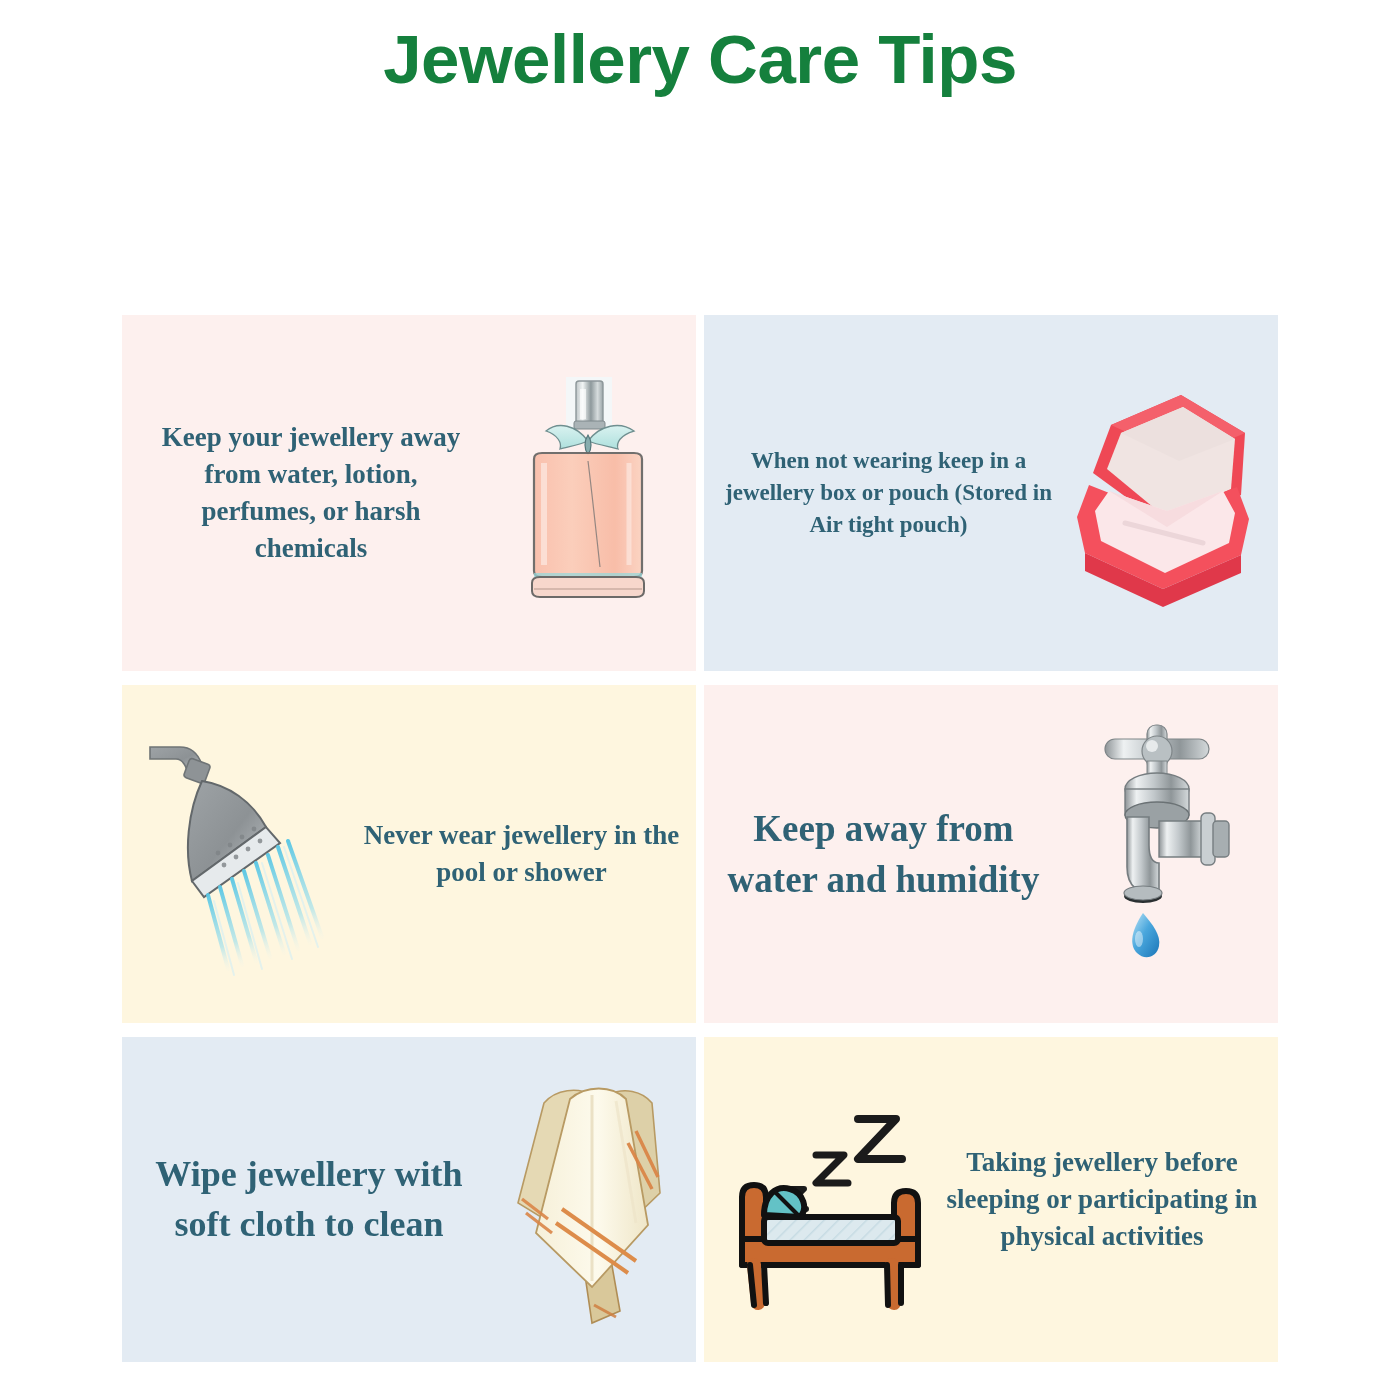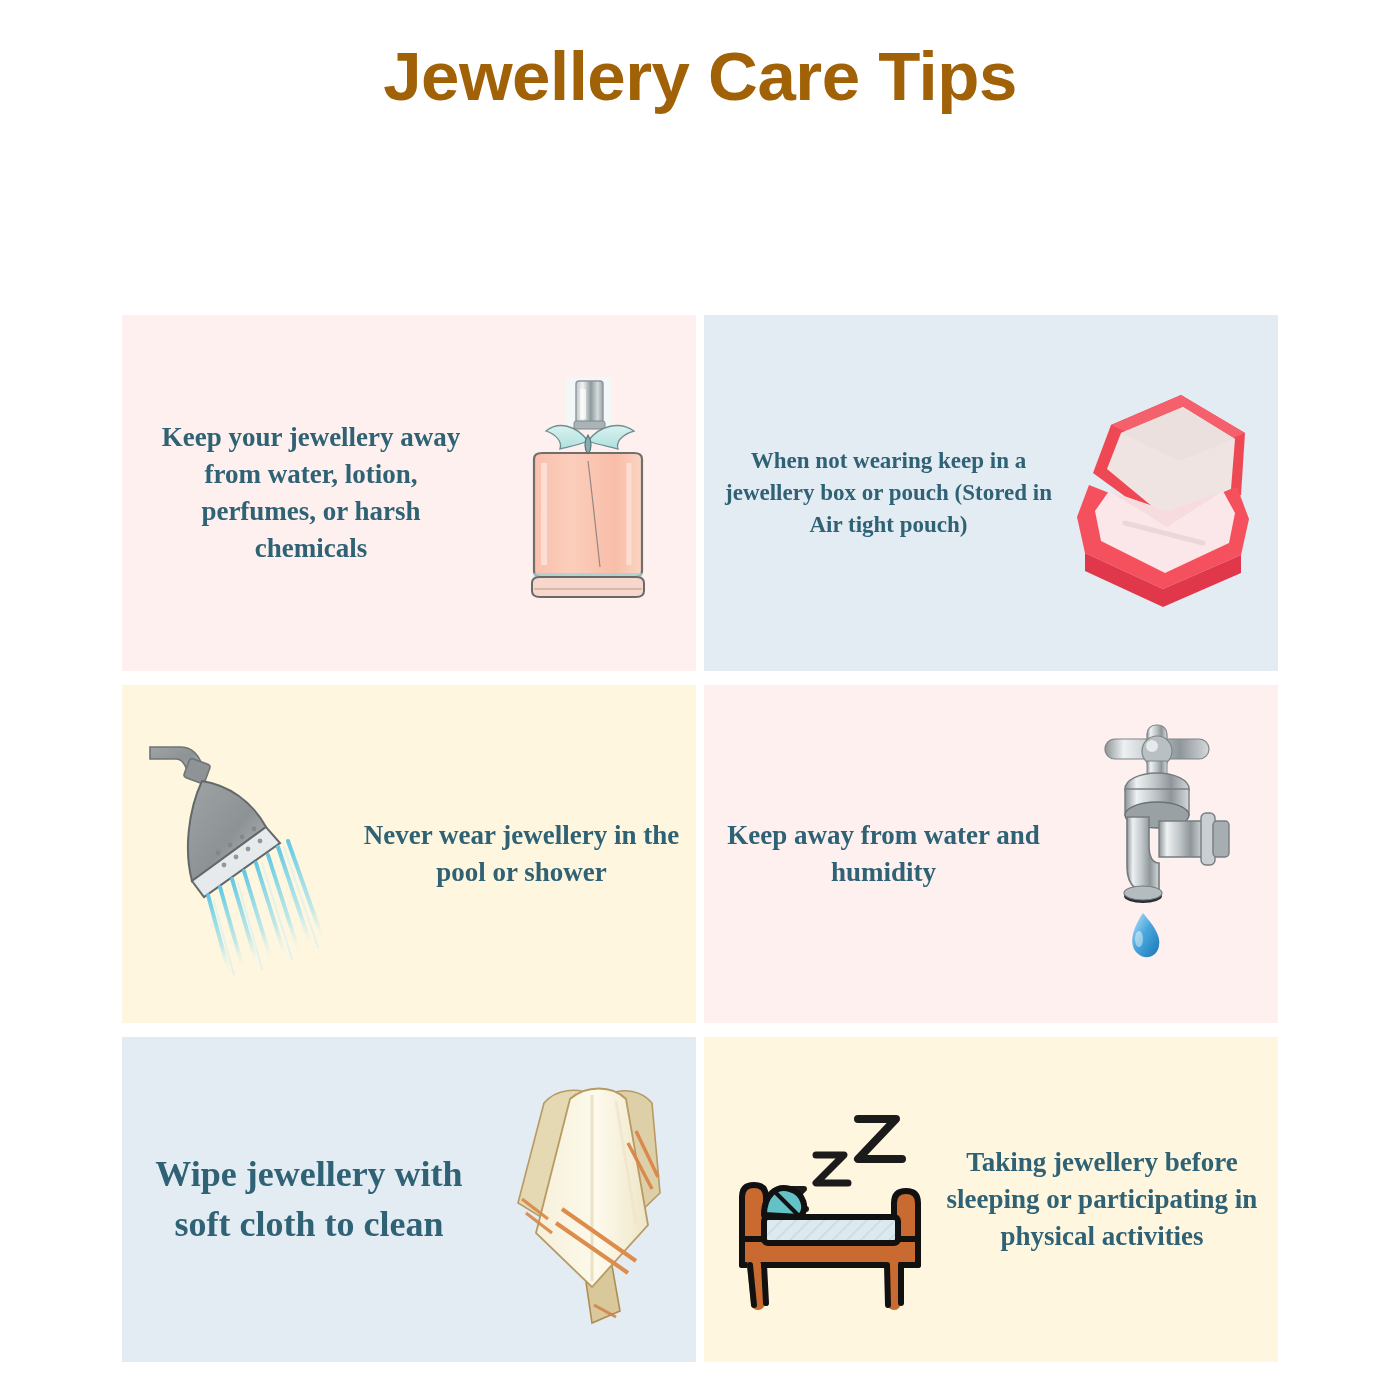--- a/index.html
+++ b/index.html
@@ -23,28 +23,28 @@
 
   
   .header {
     position: absolute;
     left: 0;
     top: 0;
     width: 1400px;
     text-align: center;
   }
   .title {
-    margin: 17px;
+    margin: 0;
     padding-top: 24px;
     font-family: "Liberation Sans", sans-serif;
     font-weight: bold;
     font-size: 69px;
     line-height: 1.05;
     letter-spacing: -0.5px;
-    color: #a16207;
+    color: #15803d;
   }
   .subtitle {
     margin: 0 auto;
     padding-top: 30px;
     width: 640px;
     font-family: "Liberation Serif", serif;
     font-style: italic;
     font-size: 27.5px;
     line-height: 1.48;
     color: #2f6275;
@@ -92,21 +92,21 @@
   }
   .card-art svg { position: absolute; }
 
   
   .c1 .card-text { padding-left: 24px; font-size: 27px; }
   .c1 .card-art  { width: 210px; }
   .c2 .card-text { padding-left: 20px; font-size: 23px; }
   .c2 .card-art  { width: 215px; }
   .c3 .card-text { font-size: 27px; }
   .c3 .card-art  { width: 225px; }
-  .c4 .card-text { font-size: 27px; }
+  .c4 .card-text { font-size: 37px; }
   .c4 .card-art  { width: 215px; }
   .c5 .card-text { font-size: 36px; }
   .c5 .card-art  { width: 200px; }
   .c6 .card-text { font-size: 27px; padding-right: 18px; }
   .c6 .card-art  { width: 230px; }
 </style>
 </head>
 <body>
 
 <div class="page">

